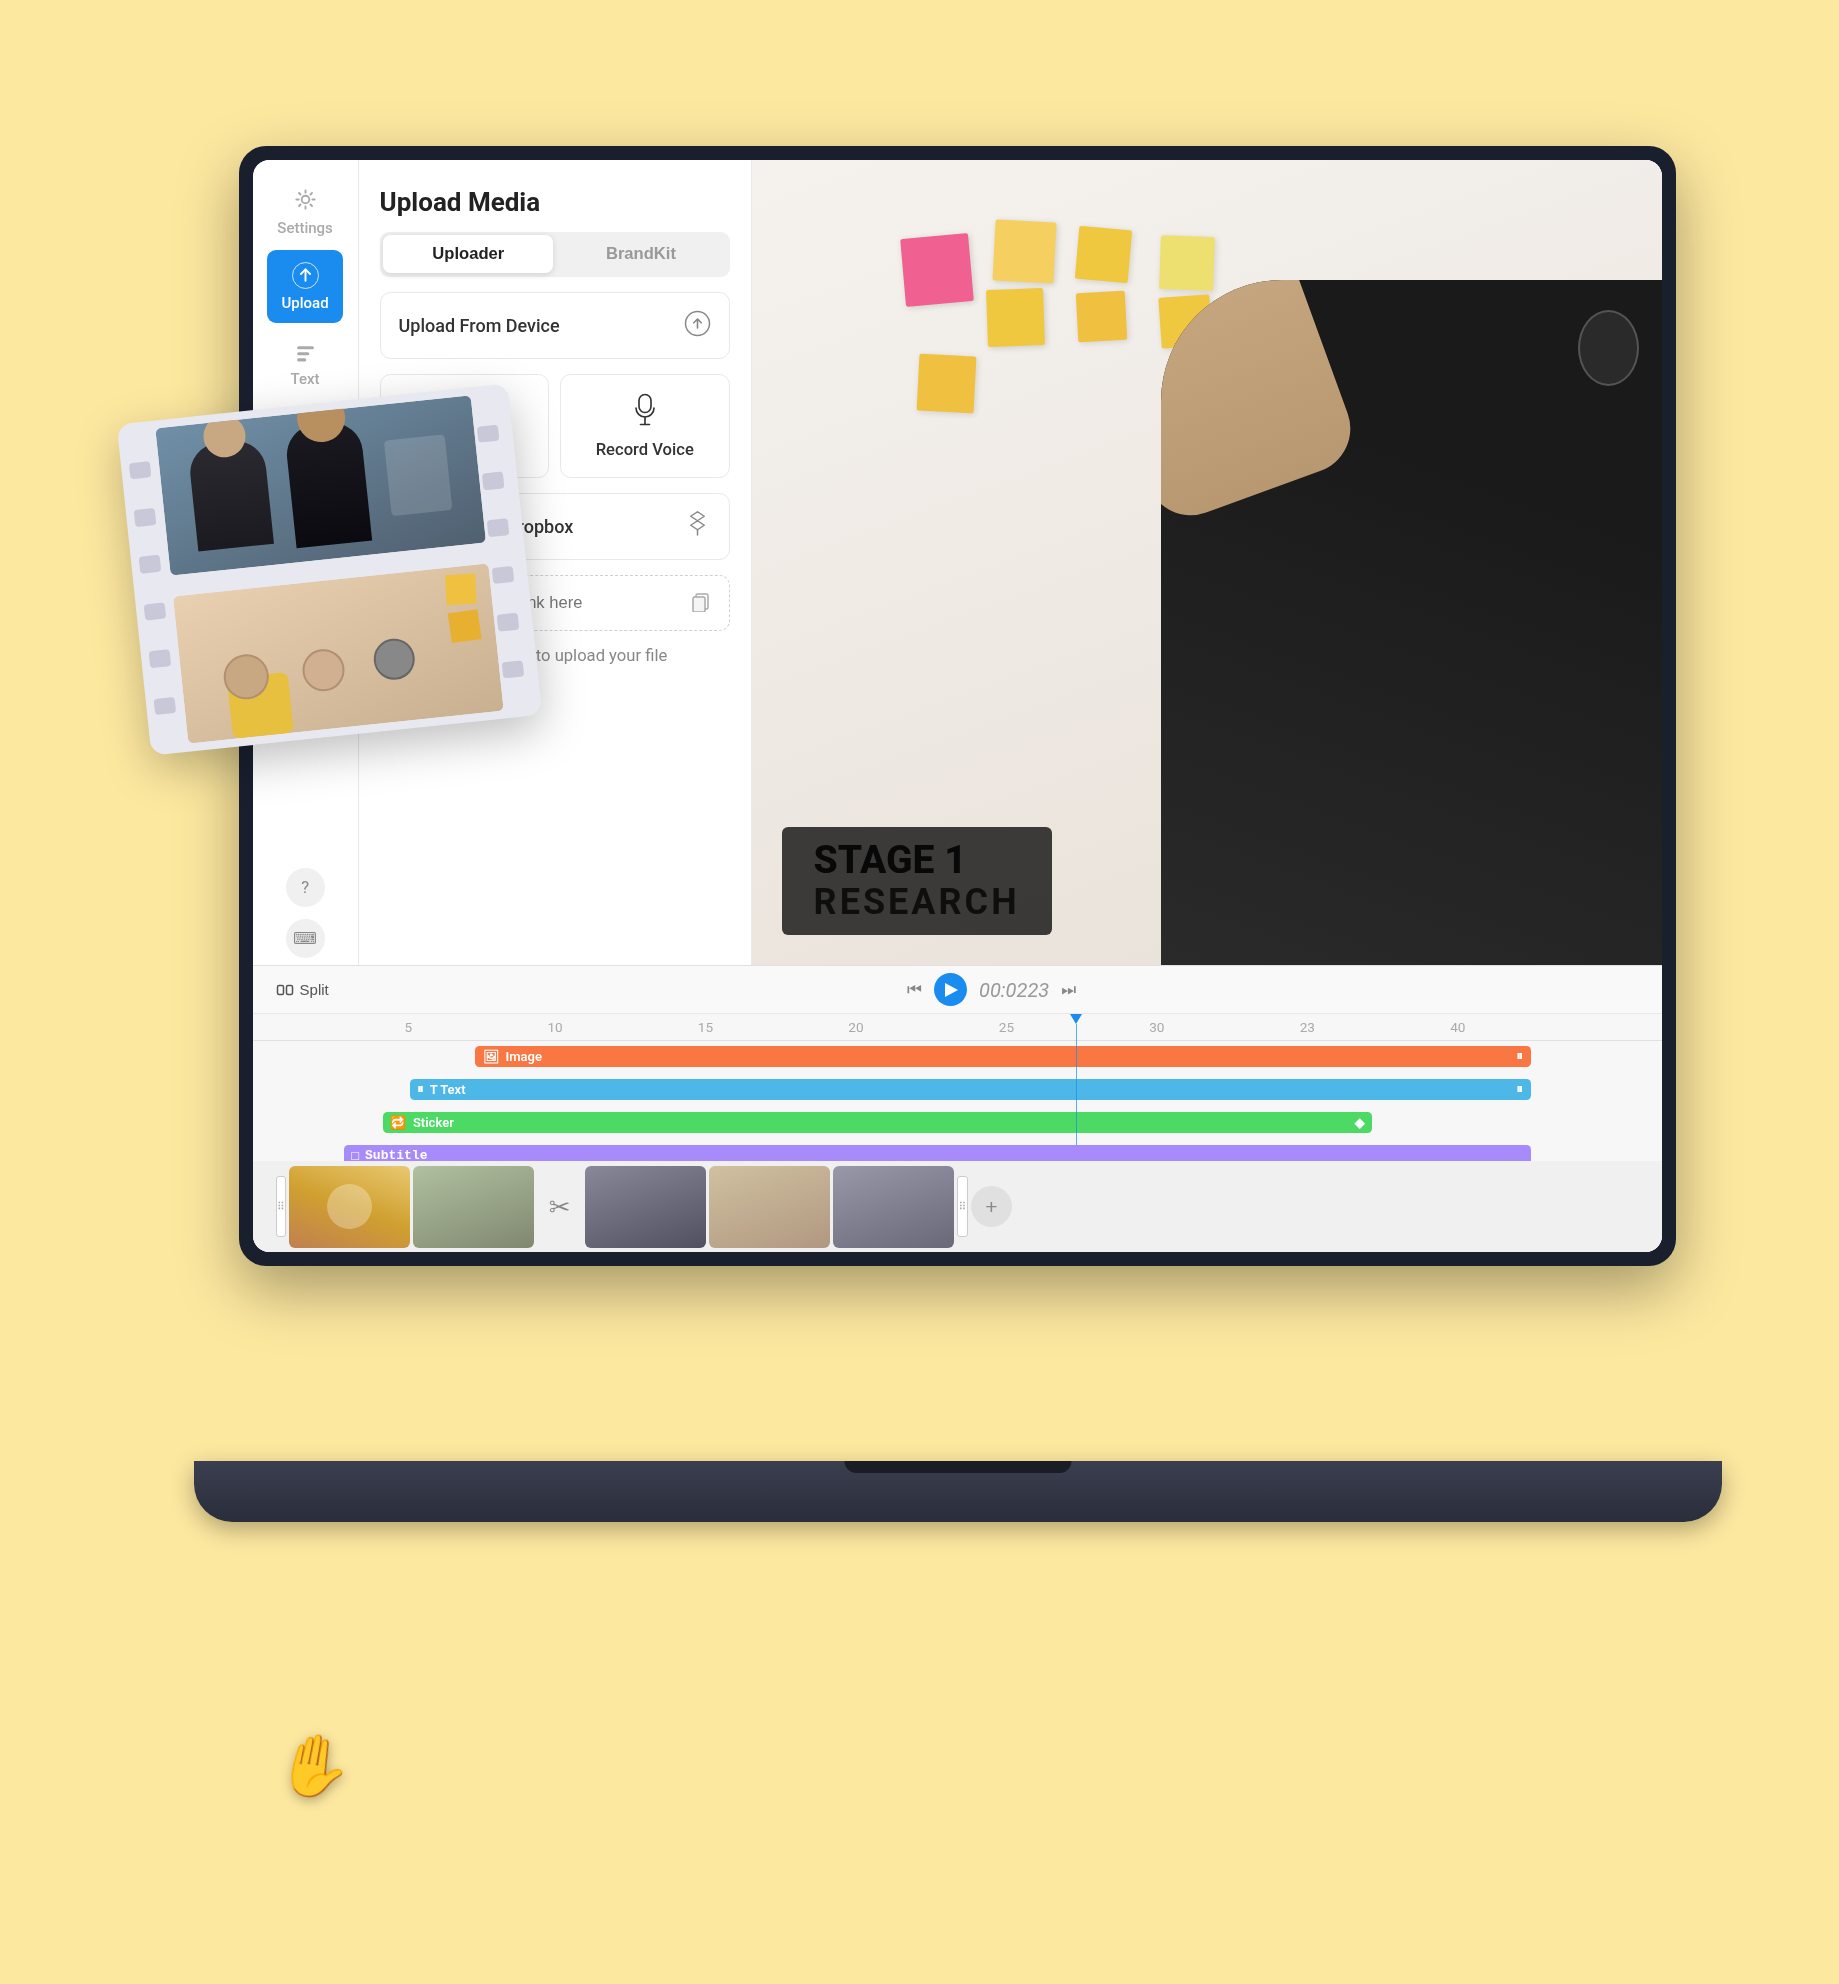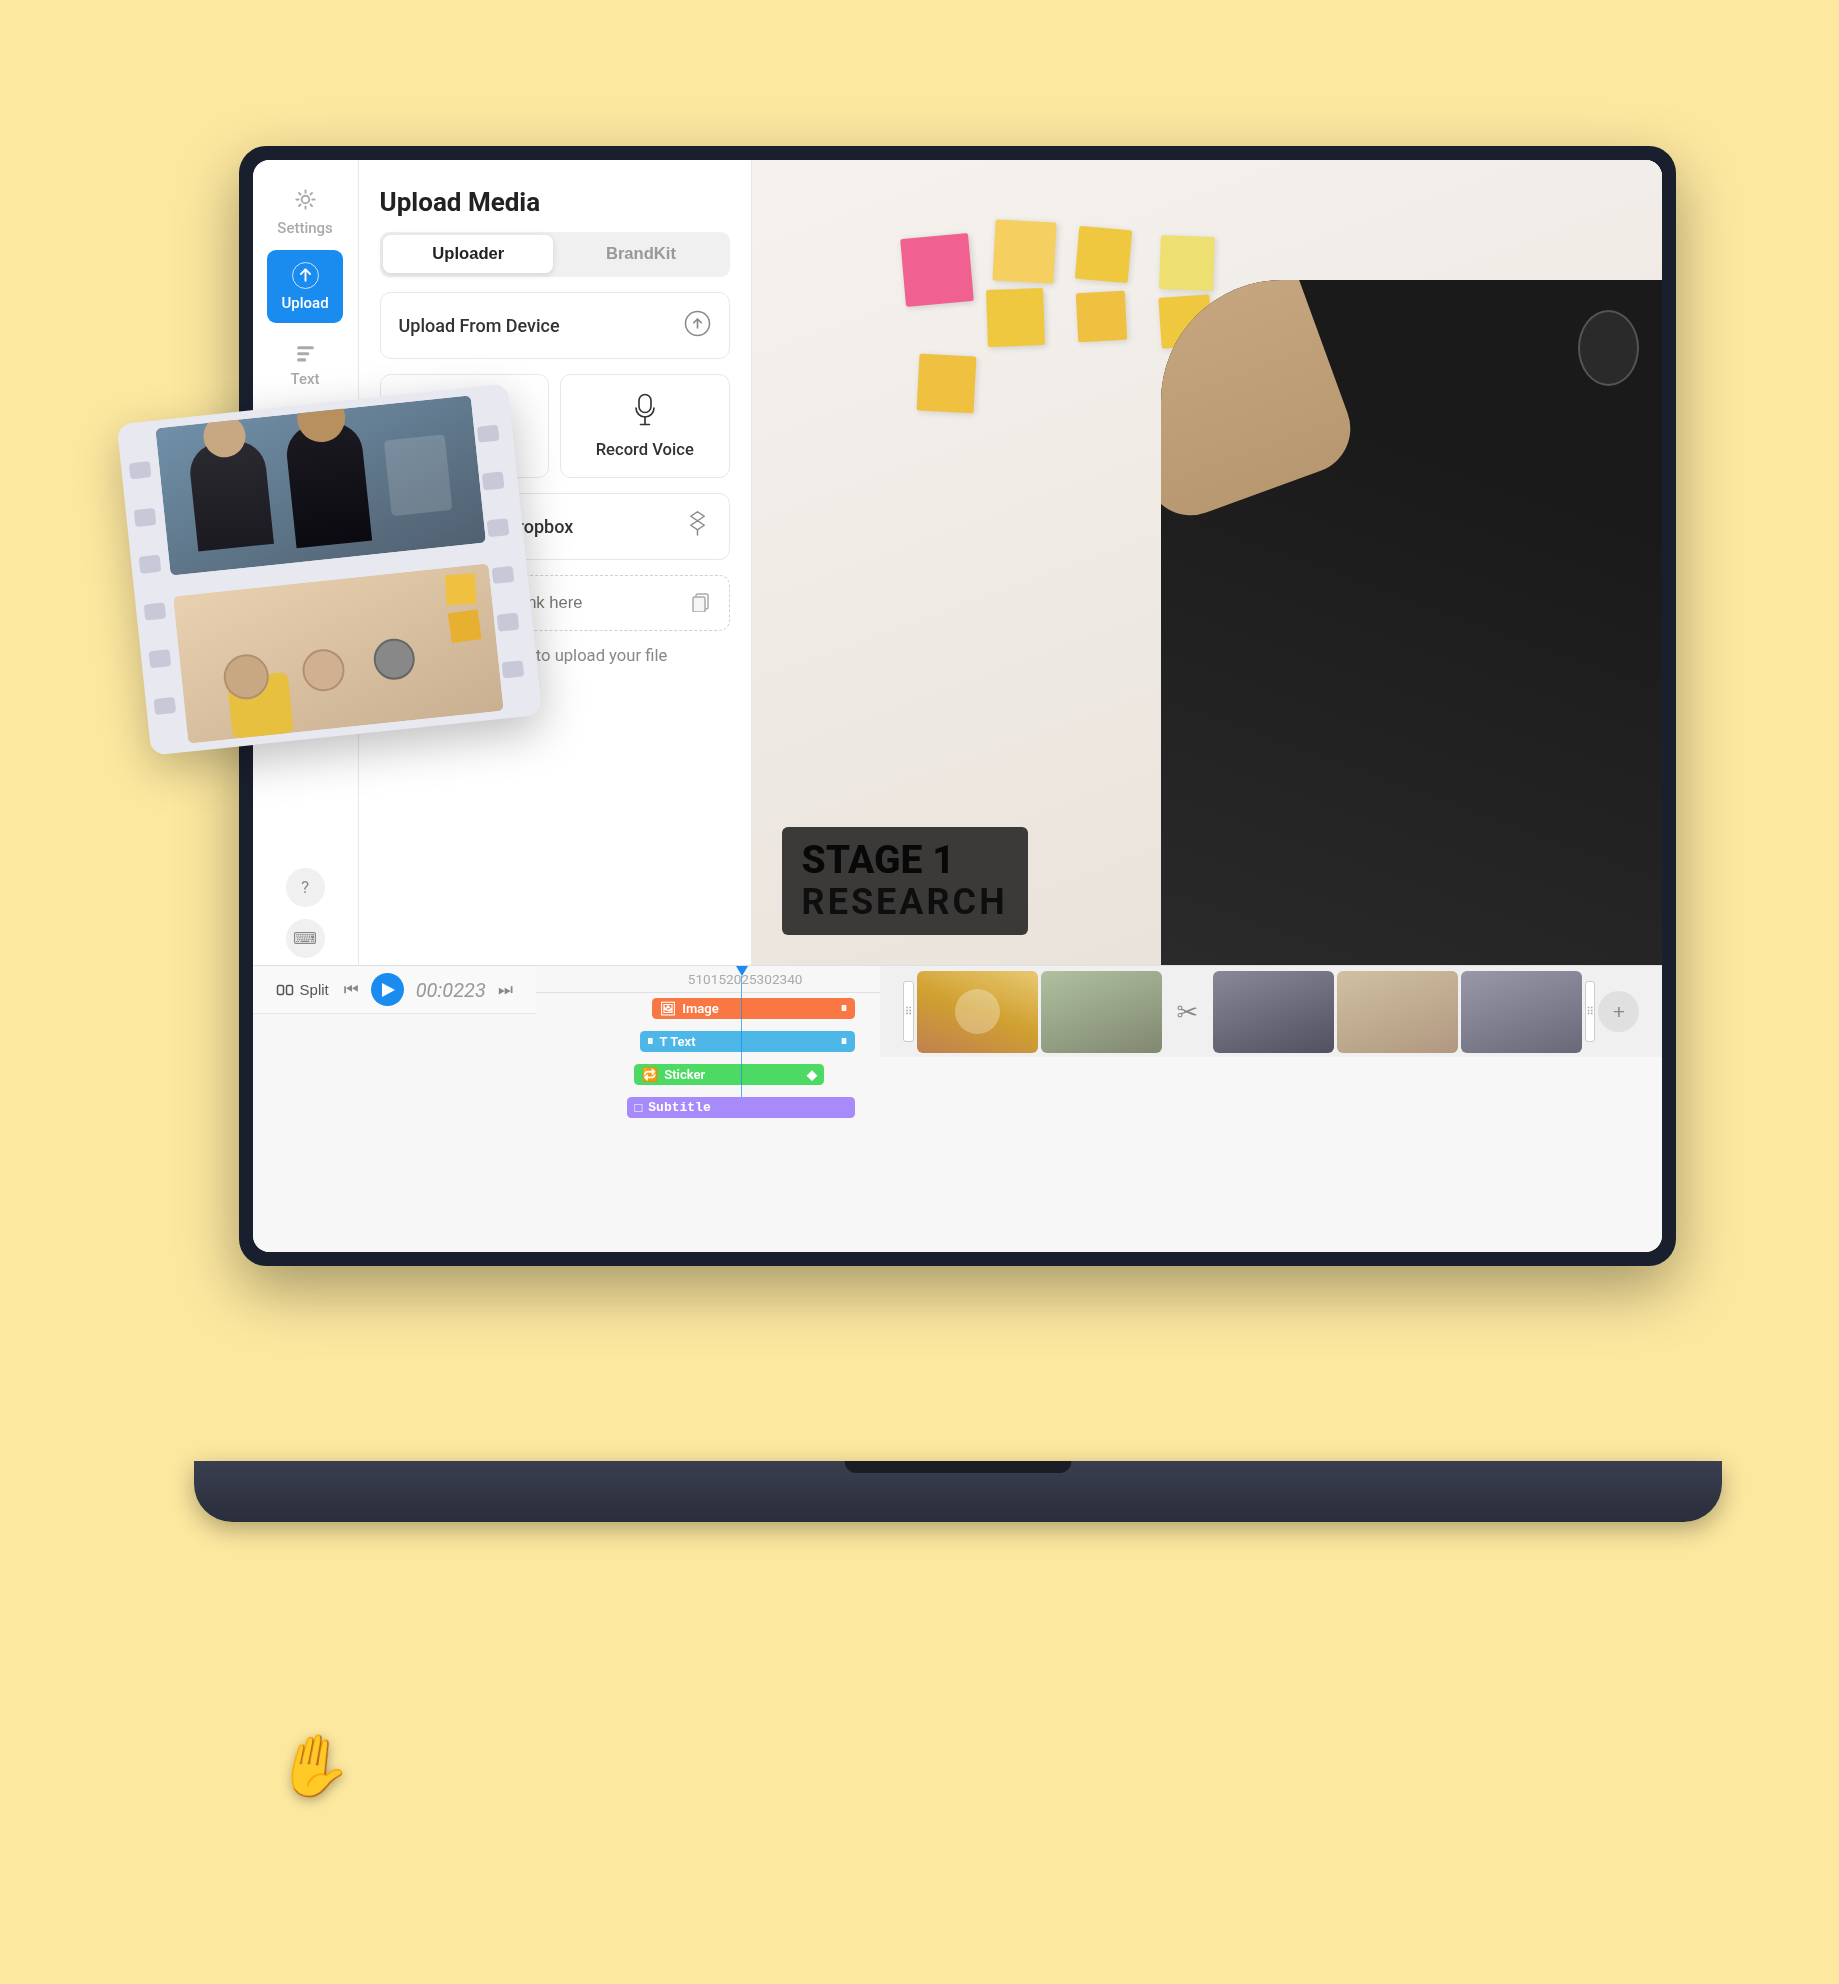--- a/index.html
+++ b/index.html
@@ -303,21 +303,21 @@
       background: none;
       border: none;
     }
 
     
     .timeline-area {
       height: 287px;
       background: #f7f7f7;
       border-top: 1.1px solid #e0e0e0;
       display: flex;
-      flex-direction: row;
+      flex-direction: column;
       position: relative;
     }
     .timeline-toolbar {
       display: flex;
       align-items: center;
       padding: 7.6px 23px;
       gap: 15px;
       background: #f9f9f9;
       border-bottom: 0.8px solid #e8e8e8;
       height: 48px;
@@ -766,21 +766,21 @@
                 <div style="position:absolute;top:195px;left:166px;width:57px;height:57px;background:#f0c040;transform:rotate(3deg);border-radius:2.3px;box-shadow:1.5px 1.5px 6px rgba(0,0,0,.12);"></div>
 
                 <div style="position:absolute;bottom:0;right:0;width:55%;height:85%;background:linear-gradient(200deg,#1a1a1a 30%,#2a2a2a 100%);border-radius:121px 0 0 0;overflow:hidden;">
 
                   <div style="position:absolute;top:-23px;left:-45px;width:212px;height:242px;background:linear-gradient(180deg,#c8a882 0%,#b89870 100%);border-radius:45px;transform:rotate(-20deg);"></div>
 
                   <div style="position:absolute;top:30px;right:23px;width:61px;height:76px;background:rgba(80,80,80,0.3);border-radius:50%;border:2.3px solid rgba(255,255,255,0.2);"></div>
                 </div>
 
                 <div class="stage-overlay">
-                  <div style="background:rgba(0,0,0,0.75);padding:12px 20px;border-radius:6px;">
+                  <div style="background:rgba(0,0,0,0.75);padding:12px 32px;border-radius:6px;">
                     <div class="stage-text-1">STAGE 1</div>
                     <div class="stage-text-2">RESEARCH</div>
                   </div>
                 </div>
               </div>
             </div>
           </div>
 
           <div class="timeline-area">
 

